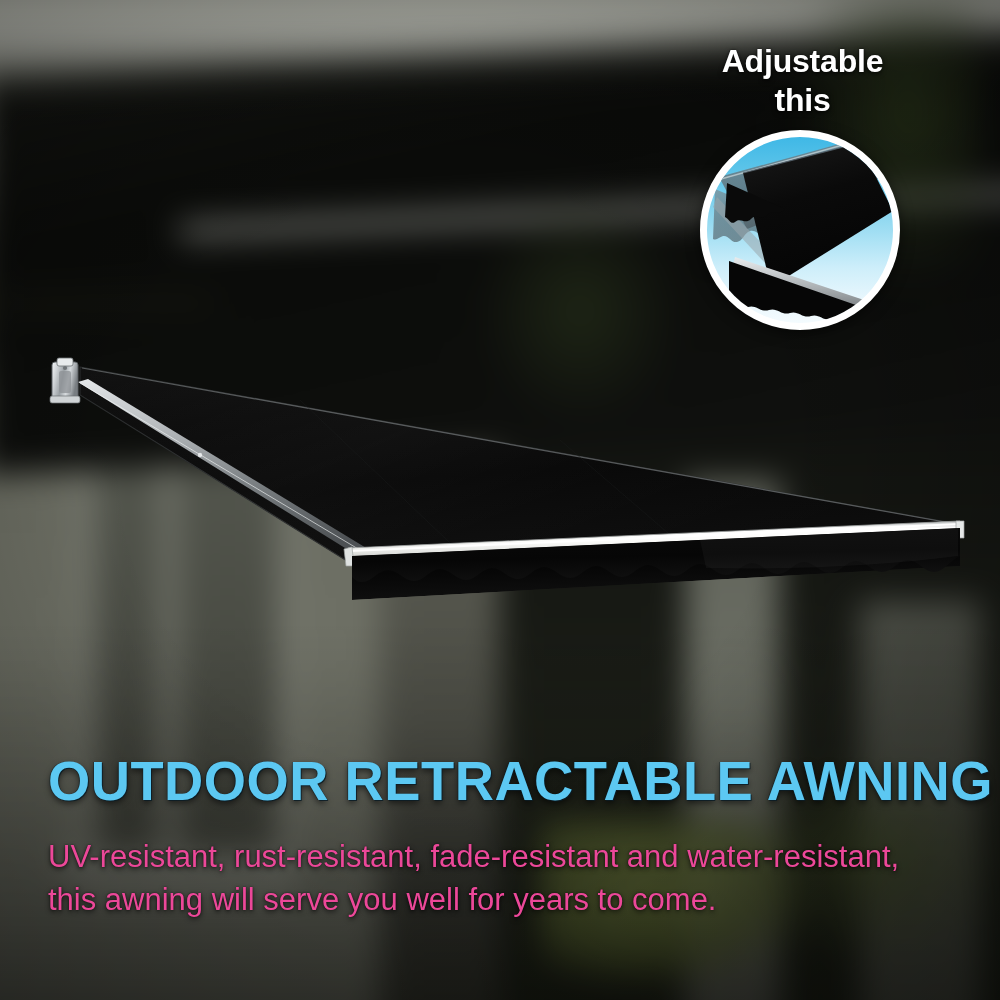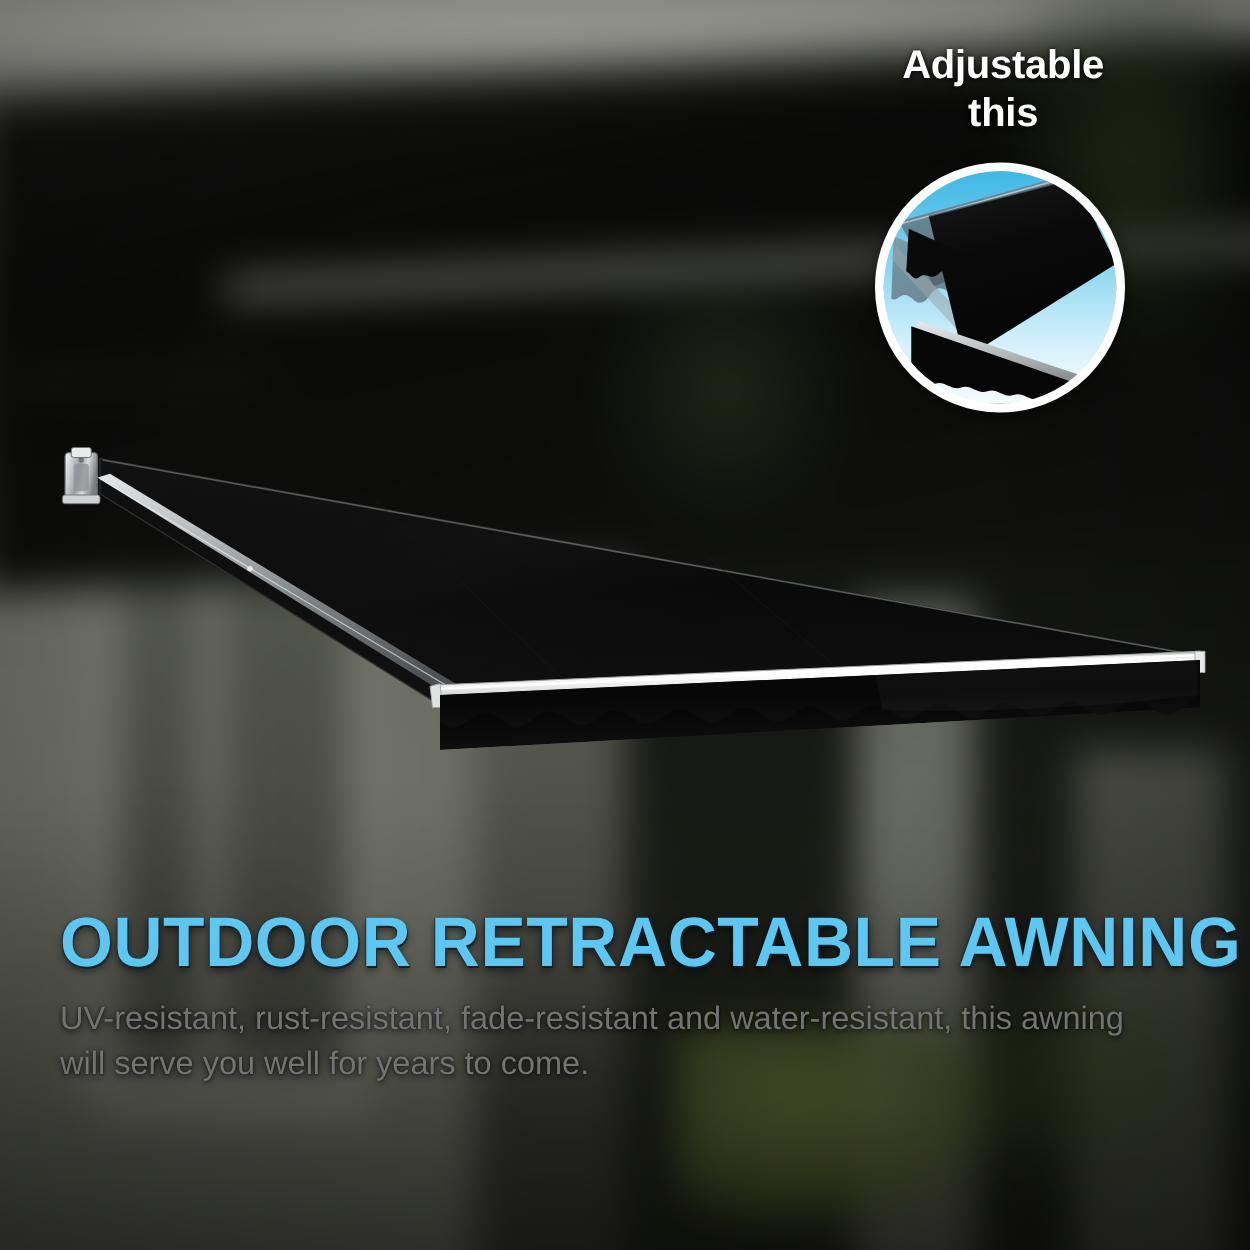--- a/index.html
+++ b/index.html
@@ -154,55 +154,55 @@
     box-sizing: border-box;
     overflow: hidden;
     box-shadow: 0 3px 14px rgba(0,0,0,.55);
     background: linear-gradient(180deg, #3fb8e6 0%, #63c7ea 22%, #9adcf2 48%, #cdeefa 70%, #e9f7fd 88%, #f4fbfe 100%);
   }
   .inset-svg { position: absolute; left: 0; top: 0; }
 
   
   .callout-label {
     position: absolute;
-    left: 690px; top: 32px;
+    left: 690px; top: 42px;
     width: 225px;
     text-align: center;
     color: #ffffff;
     font-size: 32px;
     font-weight: bold;
     line-height: 1.22;
     letter-spacing: -0.2px;
     text-shadow: 0 2px 5px rgba(0,0,0,.75), 0 0 2px rgba(0,0,0,.6);
   }
 
   
   .copy-block {
     position: absolute;
-    left: 48px; top: 725px;
+    left: 48px; top: 752px;
     width: 910px;
   }
   .headline {
     color: #5cc8f2;
     font-size: 56px;
     font-weight: bold;
     line-height: 1.04;
     letter-spacing: 0.5px;
     white-space: nowrap;
     transform: scaleX(0.97);
     transform-origin: left center;
     text-shadow:
       1px 1px 0 rgba(10,28,38,.85),
       -1px 0 0 rgba(10,28,38,.45),
       0 3px 7px rgba(0,0,0,.6);
   }
   .subcopy {
-    margin-top: 14px;
-    color: #737373;
-    font-size: 26px;
+    margin-top: 26px;
+    color: #ec4899;
+    font-size: 31px;
     font-weight: normal;
     line-height: 1.38;
     max-width: 880px;
     text-shadow: 0 2px 5px rgba(0,0,0,.72), 0 0 2px rgba(0,0,0,.55);
   }
 </style>
 </head>
 <body>
 
 <div id="stage">

